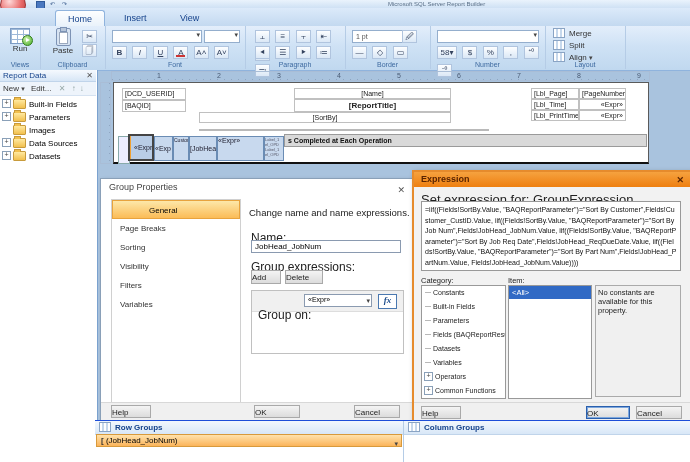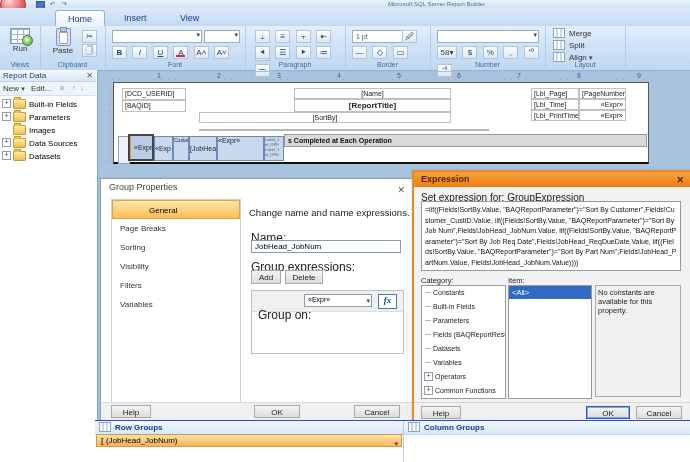--- a/index.html
+++ b/index.html
@@ -44,21 +44,21 @@
   .canvas{left:113px;top:82px;width:536px;height:82px;background:#fff;border:1px solid #5a5a5a;border-bottom:2px solid #111;box-sizing:border-box;}
   .fieldbox{border:1px solid #c0c0c0;font-size:7px;line-height:10px;color:#222;padding:0 2px;box-sizing:border-box;background:#fff;white-space:nowrap;overflow:hidden;}
   .tcell{border:1px solid #6a8cb4;background:#c8d9ee;font-size:7px;color:#223;box-sizing:border-box;overflow:hidden;white-space:nowrap;}
   .tinytxt{font-size:4px;line-height:5px;color:#556;display:block;}
   .grayhdr{background:#d9d9d9;border:1px solid #9a9a9a;font-size:7px;font-weight:bold;color:#111;line-height:11px;padding-left:3px;box-sizing:border-box;white-space:nowrap;overflow:hidden;}
   
   .dlg{background:#fff;border:1px solid #8aa0b8;box-shadow:2px 2px 4px rgba(0,0,0,.25);}
   .dlg-title{font-size:9px;color:#444;line-height:17px;padding-left:8px;}
   .navitem{height:19px;line-height:19px;font-size:8px;color:#333;padding-left:8px;}
   .navitem.sel{background:linear-gradient(#fde7a9,#fbbc57);border:1px solid #e8a33d;box-sizing:border-box;color:#000;padding-left:36px;}
-  .btn{background:linear-gradient(#f4f4f4,#dcdcdc);border:1px solid #a9a9a9;font-size:8px;color:#222;text-align:center;box-sizing:border-box;}
+  .btn{background:linear-gradient(#f4f4f4,#dcdcdc);border:1px solid #a9a9a9;font-size:8px;color:#222;text-align:left;box-sizing:border-box;}
   .lbl8{font-size:12px;color:#222;}
   .input{background:#fff;border:1px solid #8a9ab0;font-size:8px;color:#000;box-sizing:border-box;padding:1px 3px;}
   .xdlg{background:#f2f2f2;border:2px solid #e68b2c;box-shadow:2px 2px 5px rgba(0,0,0,.3);}
   .xdlg-title{background:linear-gradient(#f6a23f,#ee7f10);font-size:9px;font-weight:bold;color:#5a2400;line-height:15px;padding-left:7px;}
   .exprbox{background:#fff;border:1px solid #999;font-size:7px;line-height:10.5px;color:#101010;padding:3px;box-sizing:border-box;overflow:hidden;word-break:break-all;}
   .catitem{height:14px;line-height:14px;font-size:7px;color:#222;white-space:nowrap;overflow:hidden;}
   .treedash{display:inline-block;width:6px;height:1px;background:#b8b8b8;vertical-align:middle;margin:0 2px 1px 3px;}
   .listsel{background:#316ac5;color:#fff;font-size:7.5px;line-height:13px;padding-left:3px;}
   
   .grp-head{height:13px;background:linear-gradient(#f2f7fd,#d8e7f7);border-bottom:1px solid #c0d4ea;font-size:8px;font-weight:bold;color:#15428b;line-height:13px;}
@@ -272,21 +272,21 @@
       <div class="abs btn" style="left:10px;top:2px;width:40px;height:13px;line-height:13px">Help</div>
       <div class="abs btn" style="right:112px;top:2px;width:46px;height:13px;line-height:13px">OK</div>
       <div class="abs btn" style="right:12px;top:2px;width:46px;height:13px;line-height:13px">Cancel</div>
     </div>
   </div>
 
   <div class="abs xdlg" style="left:412px;top:170px;width:276px;height:250px">
     <div class="xdlg-title"><span>Expression</span>
       <span class="abs" style="right:6px;top:1px;font-size:9px;color:#5a2400">✕</span>
     </div>
-    <div class="abs" style="left:7px;top:20px;font-size:10px;color:#222">Set expression for: GroupExpression</div>
+    <div class="abs" style="left:7px;top:20px;font-size:13px;color:#222">Set expression for: GroupExpression</div>
     <div class="abs exprbox" style="left:7px;top:29px;width:260px;height:70px">=iif((Fields!SortBy.Value, "BAQReportParameter")="Sort By Customer",Fields!Customer_CustID.Value, iif((Fields!SortBy.Value, "BAQReportParameter")="Sort By Job Num",Fields!JobHead_JobNum.Value, iif((Fields!SortBy.Value, "BAQReportParameter")="Sort By Job Req Date",Fields!JobHead_ReqDueDate.Value, iif((Fields!SortBy.Value, "BAQReportParameter")="Sort By Part Num",Fields!JobHead_PartNum.Value, Fields!JobHead_JobNum.Value))))</div>
     <div class="abs" style="left:7px;top:104px;font-size:7.5px;color:#222">Category:</div>
     <div class="abs" style="left:94px;top:104px;font-size:7.5px;color:#222">Item:</div>
 
     <div class="abs" style="left:7px;top:113px;width:83px;height:112px;background:#fff;border:1px solid #999;overflow:hidden">
       <div class="catitem"><span class="treedash"></span><span>Constants</span></div>
       <div class="catitem"><span class="treedash"></span><span>Built-in Fields</span></div>
       <div class="catitem"><span class="treedash"></span><span>Parameters</span></div>
       <div class="catitem"><span class="treedash"></span><span>Fields (BAQReportResult)</span></div>
       <div class="catitem"><span class="treedash"></span><span>Datasets</span></div>

